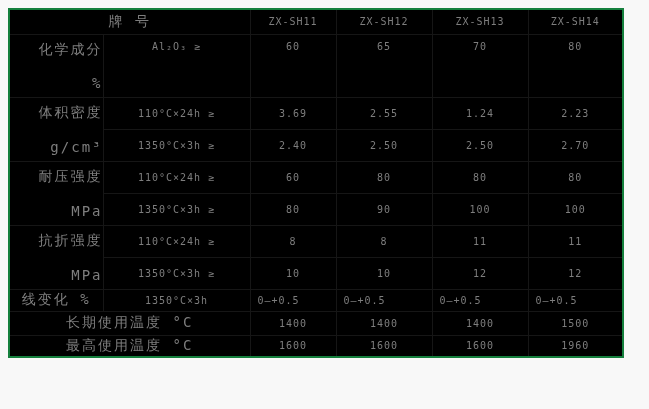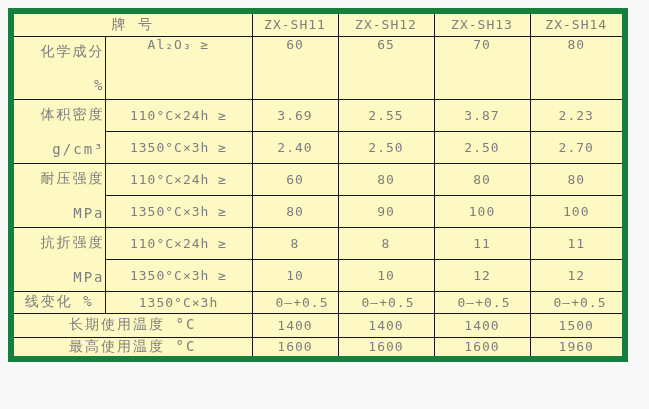--- a/index.html
+++ b/index.html
@@ -7,47 +7,47 @@
     width:649px;height:409px;
     background:#f8f8f8;
     font-family:"DejaVu Sans Mono","DejaVu Sans",sans-serif;
     color:#7e7e7e;
     overflow:hidden;
   }
   table.spec{
     border-collapse:collapse;
     table-layout:fixed;
     margin:8px 0 0 8px;
-    border:6px solid #15803d;
-    background:#fef9c3;
+    border:2px solid #15803d;
+    background:#000000;
   }
   td{
     border:1px solid #161616;
     text-align:center;
     vertical-align:middle;
-    font-size:13px;
+    font-size:10px;
     letter-spacing:1px;
     padding:0;
     overflow:hidden;
     white-space:nowrap;
   }
   .zh{font-size:14px;letter-spacing:2px;}
   tr.h25{height:25px}
   tr.h63{height:63px}
   tr.h32{height:32px}
   tr.h22{height:22px}
   tr.h24{height:24px}
-  td.top{vertical-align:top;}
+  td.top{vertical-align:top;padding-top:6px;}
   .stack{
     display:flex;flex-direction:column;justify-content:space-between;align-items:flex-end;
     box-sizing:border-box;padding:5px 0 4px;
   }
   .stack-a{height:59px}
   .stack-b{height:60px}
-  td.leftval{text-align:left;padding-left:23px;}
+  td.leftval{text-align:left;padding-left:7px;}
 </style>
 </head>
 <body>
 
 <table class="spec">
   <colgroup>
     <col style="width:94px">
       <col style="width:147px">
     <col style="width:86px">
       <col style="width:96px">
@@ -81,21 +81,21 @@
   <tr class="h32">
     <td rowspan="2" class="zh">
       <div class="stack stack-b">
         <span>体积密度</span>
         <span>g/cm³</span>
       </div>
     </td>
     <td>110°C×24h ≥</td>
     <td>3.69</td>
     <td>2.55</td>
-    <td>3.87</td>
+    <td>1.24</td>
     <td>2.23</td>
   </tr>
   <tr class="h32">
     <td>1350°C×3h ≥</td>
     <td>2.40</td>
     <td>2.50</td>
     <td>2.50</td>
     <td>2.70</td>
   </tr>
 

